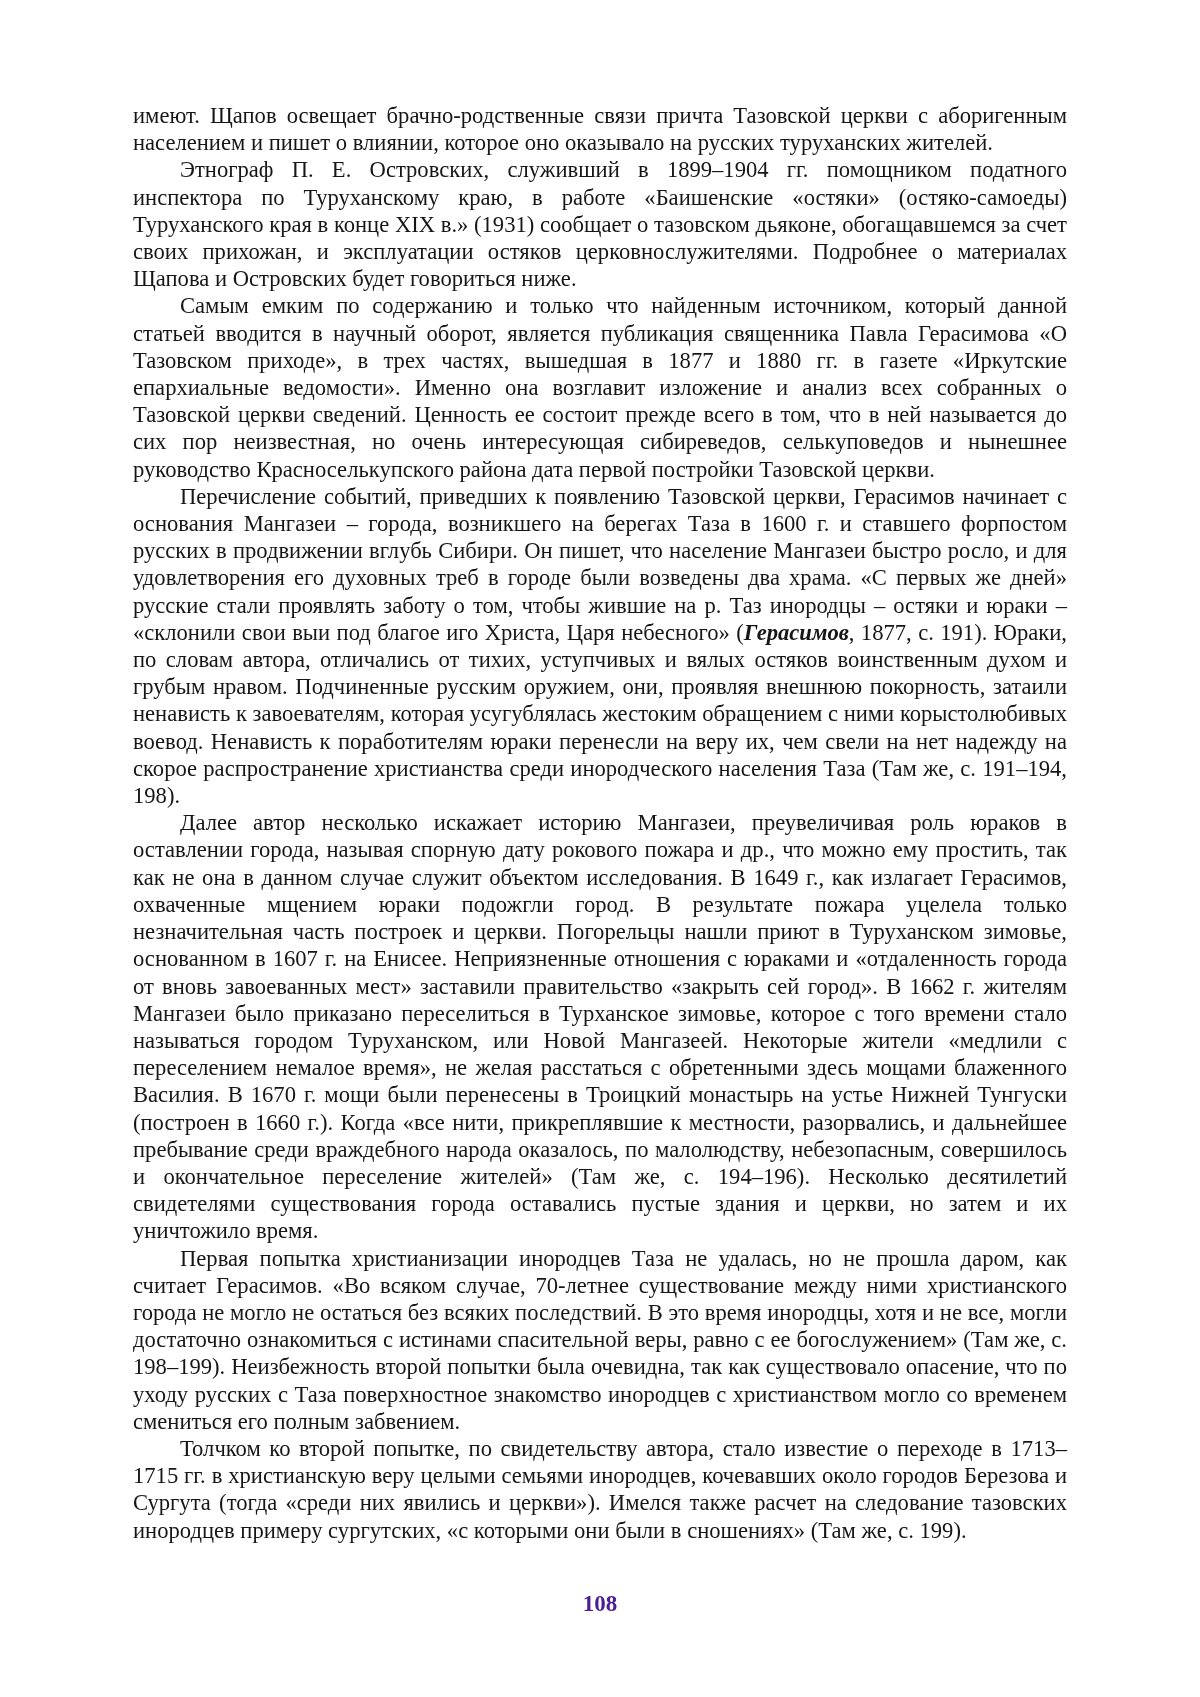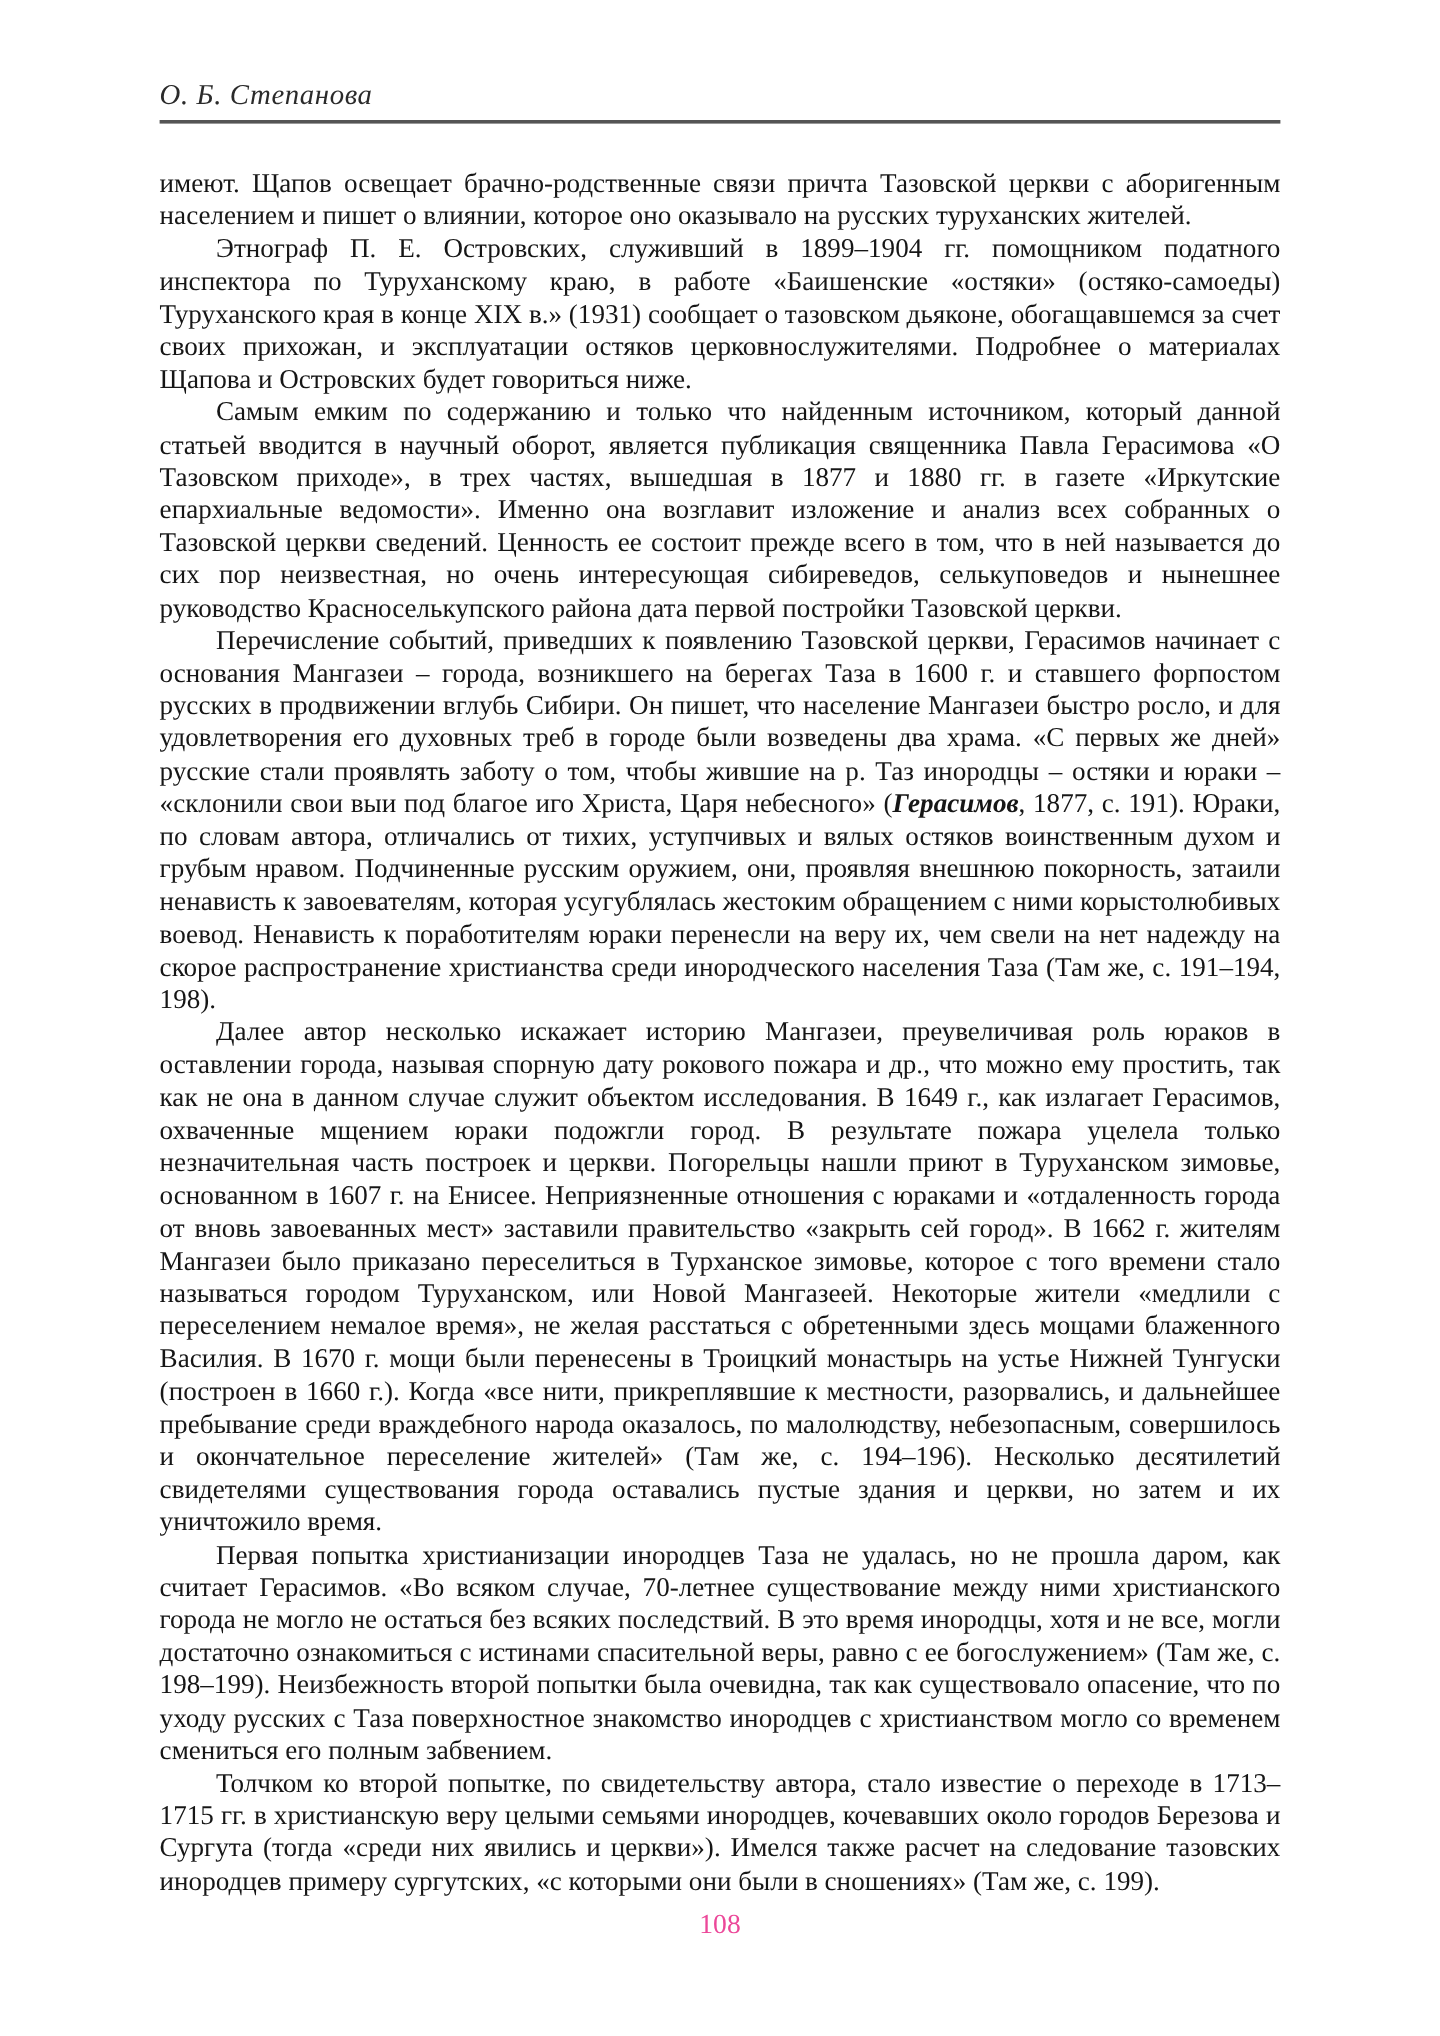--- a/index.html
+++ b/index.html
@@ -50,31 +50,29 @@
   footer.page-footer {
     position: absolute;
     left: 0;
     top: 1590px;
     width: 1200px;
     text-align: center;
   }
   .page-number {
     font-size: 23px;
     line-height: 27px;
-    color: #ec4899;
+    color: #4c1d95;
+    font-weight: bold;
   }
 </style>
 </head>
 <body>
 
 <div class="page">
 
-  <header class="running-head">
-    <div class="author">О. Б. Степанова</div>
-  </header>
 
   <main class="body-text">
 
     <p class="para no-indent"><span>имеют. Щапов освещает брачно-родственные связи причта Тазовской церкви с аборигенным населением и пишет о влиянии, которое оно оказывало на русских туруханских жителей.</span></p>
 
     <p class="para"><span>Этнограф П. Е. Островских, служивший в 1899–1904 гг. помощником податного инспектора по Туруханскому краю, в работе «Баишенские «остяки» (остяко-самоеды) Туруханского края в конце XIX в.» (1931) сообщает о тазовском дьяконе, обогащавшемся за счет своих прихожан, и эксплуатации остяков церковнослужителями. Подробнее о материалах Щапова и Островских будет говориться ниже.</span></p>
 
     <p class="para"><span>Самым емким по содержанию и только что найденным источником, который данной статьей вводится в научный оборот, является публикация священника Павла Герасимова «О Тазовском приходе», в трех частях, вышедшая в 1877 и 1880 гг. в газете «Иркутские епархиальные ведомости». Именно она возглавит изложение и анализ всех собранных о Тазовской церкви сведений. Ценность ее состоит прежде всего в том, что в ней называется до сих пор неизвестная, но очень интересующая сибиреведов, селькуповедов и нынешнее руководство Красноселькупского района дата первой постройки Тазовской церкви.</span></p>
 
     <p class="para"><span>Перечисление событий, приведших к появлению Тазовской церкви, Герасимов начинает с основания Мангазеи – города, возникшего на берегах Таза в 1600 г. и ставшего форпостом русских в продвижении вглубь Сибири. Он пишет, что население Мангазеи быстро росло, и для удовлетворения его духовных треб в городе были возведены два храма. «С первых же дней» русские стали проявлять заботу о том, чтобы жившие на р. Таз инородцы – остяки и юраки – «склонили свои выи под благое иго Христа, Царя небесного» (</span><span class="italic">Герасимов</span><span>, 1877, с. 191). Юраки, по словам автора, отличались от тихих, уступчивых и вялых остяков воинственным духом и грубым нравом. Подчиненные русским оружием, они, проявляя внешнюю покорность, затаили ненависть к завоевателям, которая усугублялась жестоким обращением с ними корыстолюбивых воевод. Ненависть к поработителям юраки перенесли на веру их, чем свели на нет надежду на скорое распространение христианства среди инородческого населения Таза (Там же, с. 191–194, 198).</span></p>

